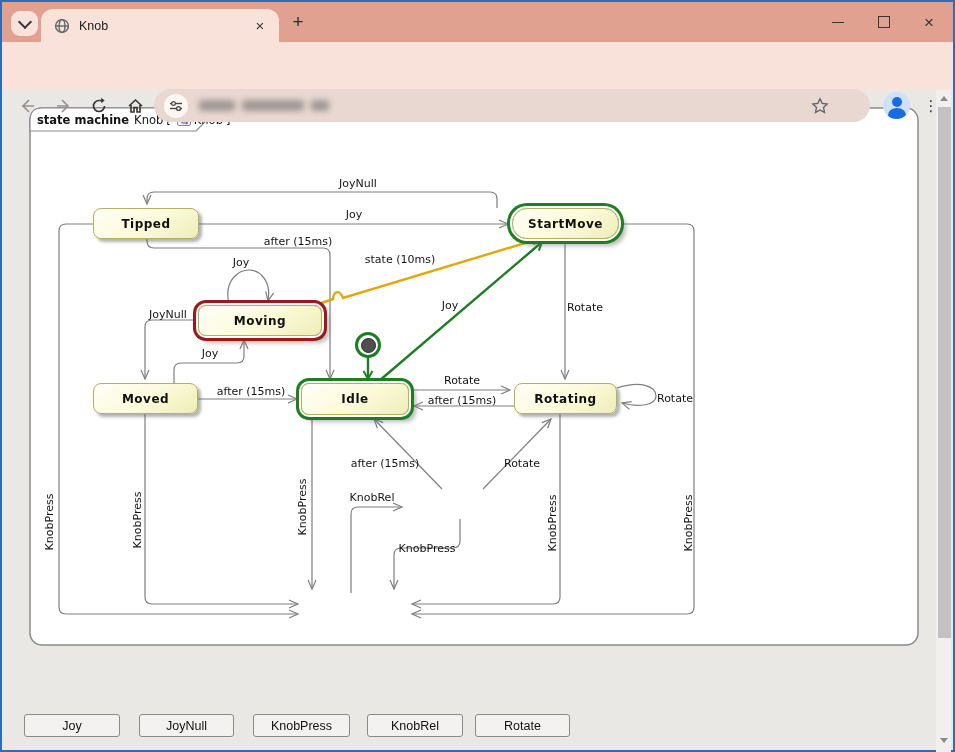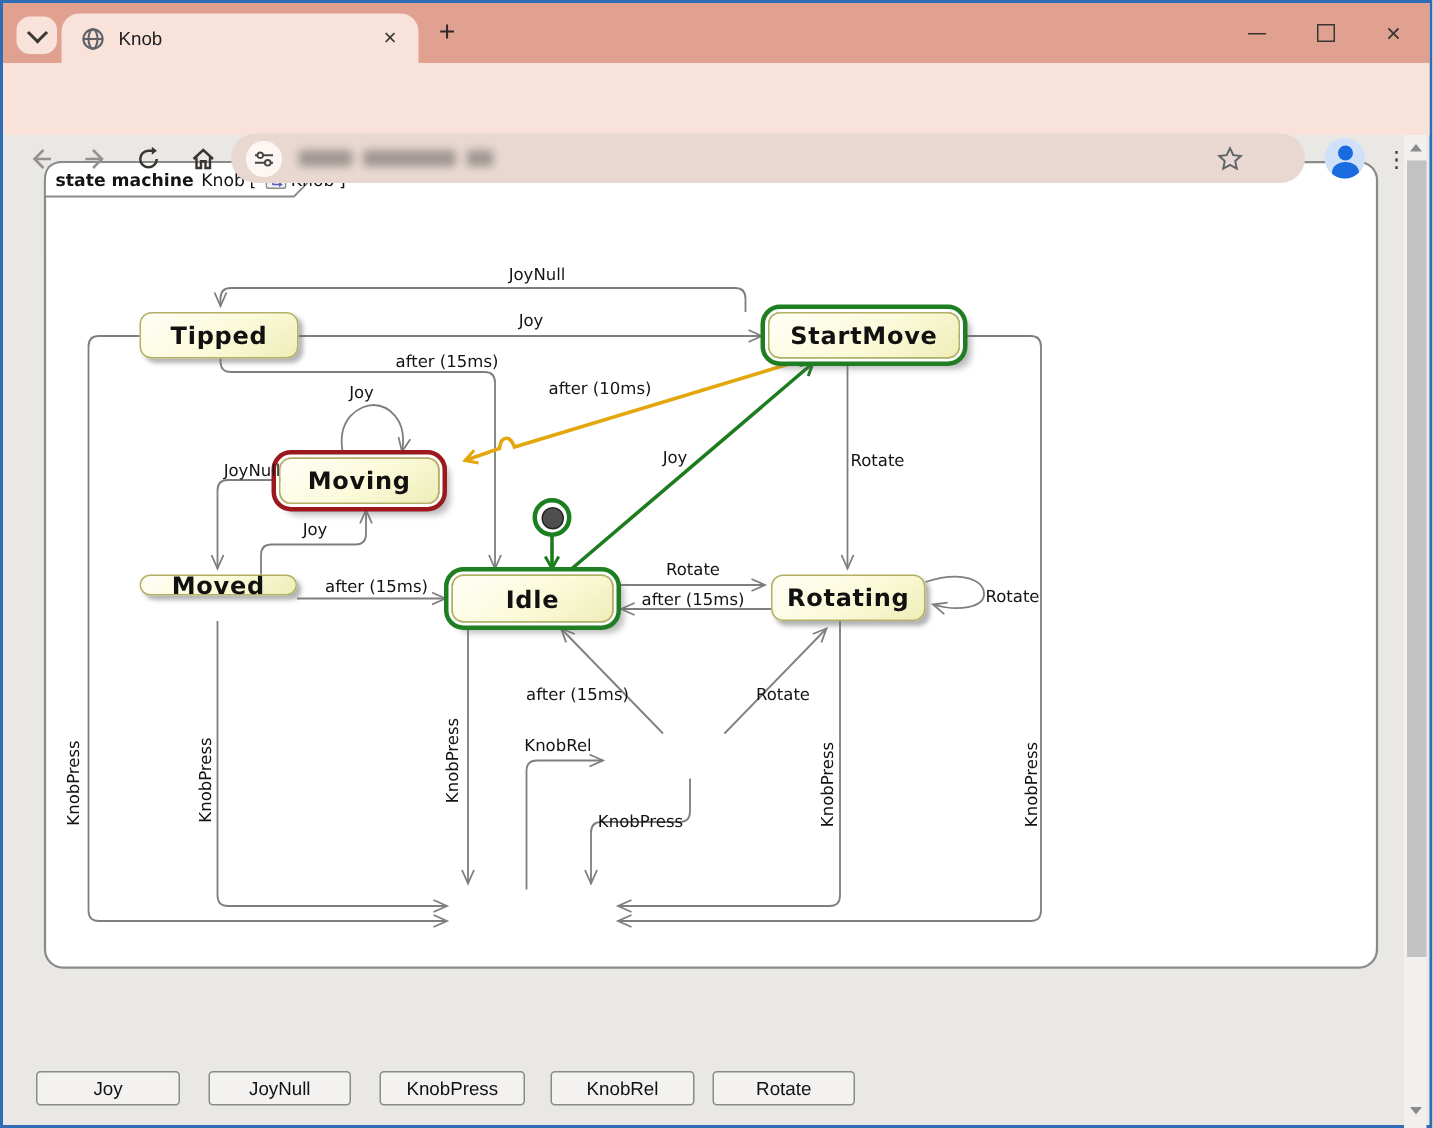--- a/index.html
+++ b/index.html
@@ -51,21 +51,21 @@
   .framelabel{position:absolute;left:35px;top:109px;z-index:2;height:17px;display:flex;align-items:center;
         font-size:11.5px;color:#141414;white-space:nowrap;}
   .framelabel .kw{font-weight:bold;margin-right:5px;}
   .framelabel .sp{margin:0 3px;}
   .smicon{width:14px;height:12px;margin:0 3px;display:inline-block;}
 
   .state{position:absolute;z-index:2;border:1px solid #b3b063;border-radius:8px;box-sizing:border-box;
         background:linear-gradient(145deg,#fffef6 0%,#fbfad9 55%,#eeedb8 100%);
         box-shadow:3px 3px 3px rgba(105,105,105,.5);
         display:flex;align-items:center;justify-content:center;
-        font-weight:bold;font-size:16px;color:#111;letter-spacing:.5px;}
+        font-weight:bold;font-size:12px;color:#111;letter-spacing:.5px;}
   .state.green{box-shadow:0 0 0 2px #ffffff,0 0 0 5px #1e7e22,5px 5px 4px 2px rgba(105,105,105,.45);}
   .state.red{box-shadow:0 0 0 2px #ffffff,0 0 0 5px #9b191c,5px 5px 4px 2px rgba(105,105,105,.45);}
 
   .initial{position:absolute;z-index:2;left:353px;top:330px;width:20px;height:20px;border-radius:50%;
         border:3px solid #1e7e22;background:#fff;display:flex;align-items:center;justify-content:center;}
   .initial .dot{width:15px;height:15px;border-radius:50%;background:#4f4f4f;border:1px solid #262626;box-sizing:border-box;}
 
   .el{position:absolute;z-index:2;font-size:11px;color:#141414;white-space:nowrap;
       transform:translate(-50%,-50%);}
   .el.vert{transform:translate(-50%,-50%) rotate(-90deg);}
@@ -141,27 +141,27 @@
       <path d="M5,6 V9 H10" fill="none" stroke="#5b5bb0" stroke-width="1"></path>
       <path d="M9,7.4 L11.5,9 L9,10.6 Z" fill="#5b5bb0"></path>
     </svg>
     <span>Knob</span>
     <span class="sp">]</span>
   </div>
 
   <div class="state" style="left:91px;top:206px;width:106px;height:31px;">
     <span>Tipped</span>
     </div>
-  <div class="state green" style="left:510px;top:206px;width:128px;height:31px;">
+  <div class="state green" style="left:510px;top:206px;width:107px;height:31px;border-radius:15px;">
     <span>StartMove</span>
     </div>
-  <div class="state red" style="left:184px;top:303px;width:107px;height:31px;">
+  <div class="state red" style="left:196px;top:303px;width:124px;height:31px;">
     <span>Moving</span>
     </div>
-  <div class="state" style="left:91px;top:381px;width:105px;height:14px;">
+  <div class="state" style="left:91px;top:381px;width:105px;height:31px;">
     <span>Moved</span>
     </div>
   <div class="state green" style="left:299px;top:381px;width:108px;height:32px;">
     <span>Idle</span>
     </div>
   <div class="state" style="left:512px;top:381px;width:103px;height:31px;">
     <span>Rotating</span>
     </div>
 
   <div class="initial">
@@ -169,21 +169,21 @@
     </div>
 
   <span class="el" style="left:356px;top:181px;">JoyNull</span>
   <span class="el" style="left:352px;top:212px;">Joy</span>
   <span class="el" style="left:296px;top:239px;">after (15ms)</span>
   <span class="el" style="left:239px;top:260px;">Joy</span>
   <span class="el" style="left:166px;top:312px;">JoyNull</span>
   <span class="el" style="left:208px;top:351px;">Joy</span>
   <span class="el" style="left:249px;top:389px;">after (15ms)</span>
   <span class="el" style="left:448px;top:303px;">Joy</span>
-  <span class="el" style="left:398px;top:257px;">after (10ms)</span>
+  <span class="el" style="left:398px;top:257px;">state (10ms)</span>
   <span class="el" style="left:583px;top:305px;">Rotate</span>
   <span class="el" style="left:460px;top:378px;">Rotate</span>
   <span class="el" style="left:460px;top:398px;">after (15ms)</span>
   <span class="el" style="left:673px;top:396px;">Rotate</span>
   <span class="el" style="left:383px;top:461px;">after (15ms)</span>
   <span class="el" style="left:520px;top:461px;">Rotate</span>
   <span class="el" style="left:370px;top:495px;">KnobRel</span>
   <span class="el" style="left:425px;top:546px;">KnobPress</span>
   <span class="el vert" style="left:47px;top:520px;">KnobPress</span>
   <span class="el vert" style="left:135px;top:518px;">KnobPress</span>

